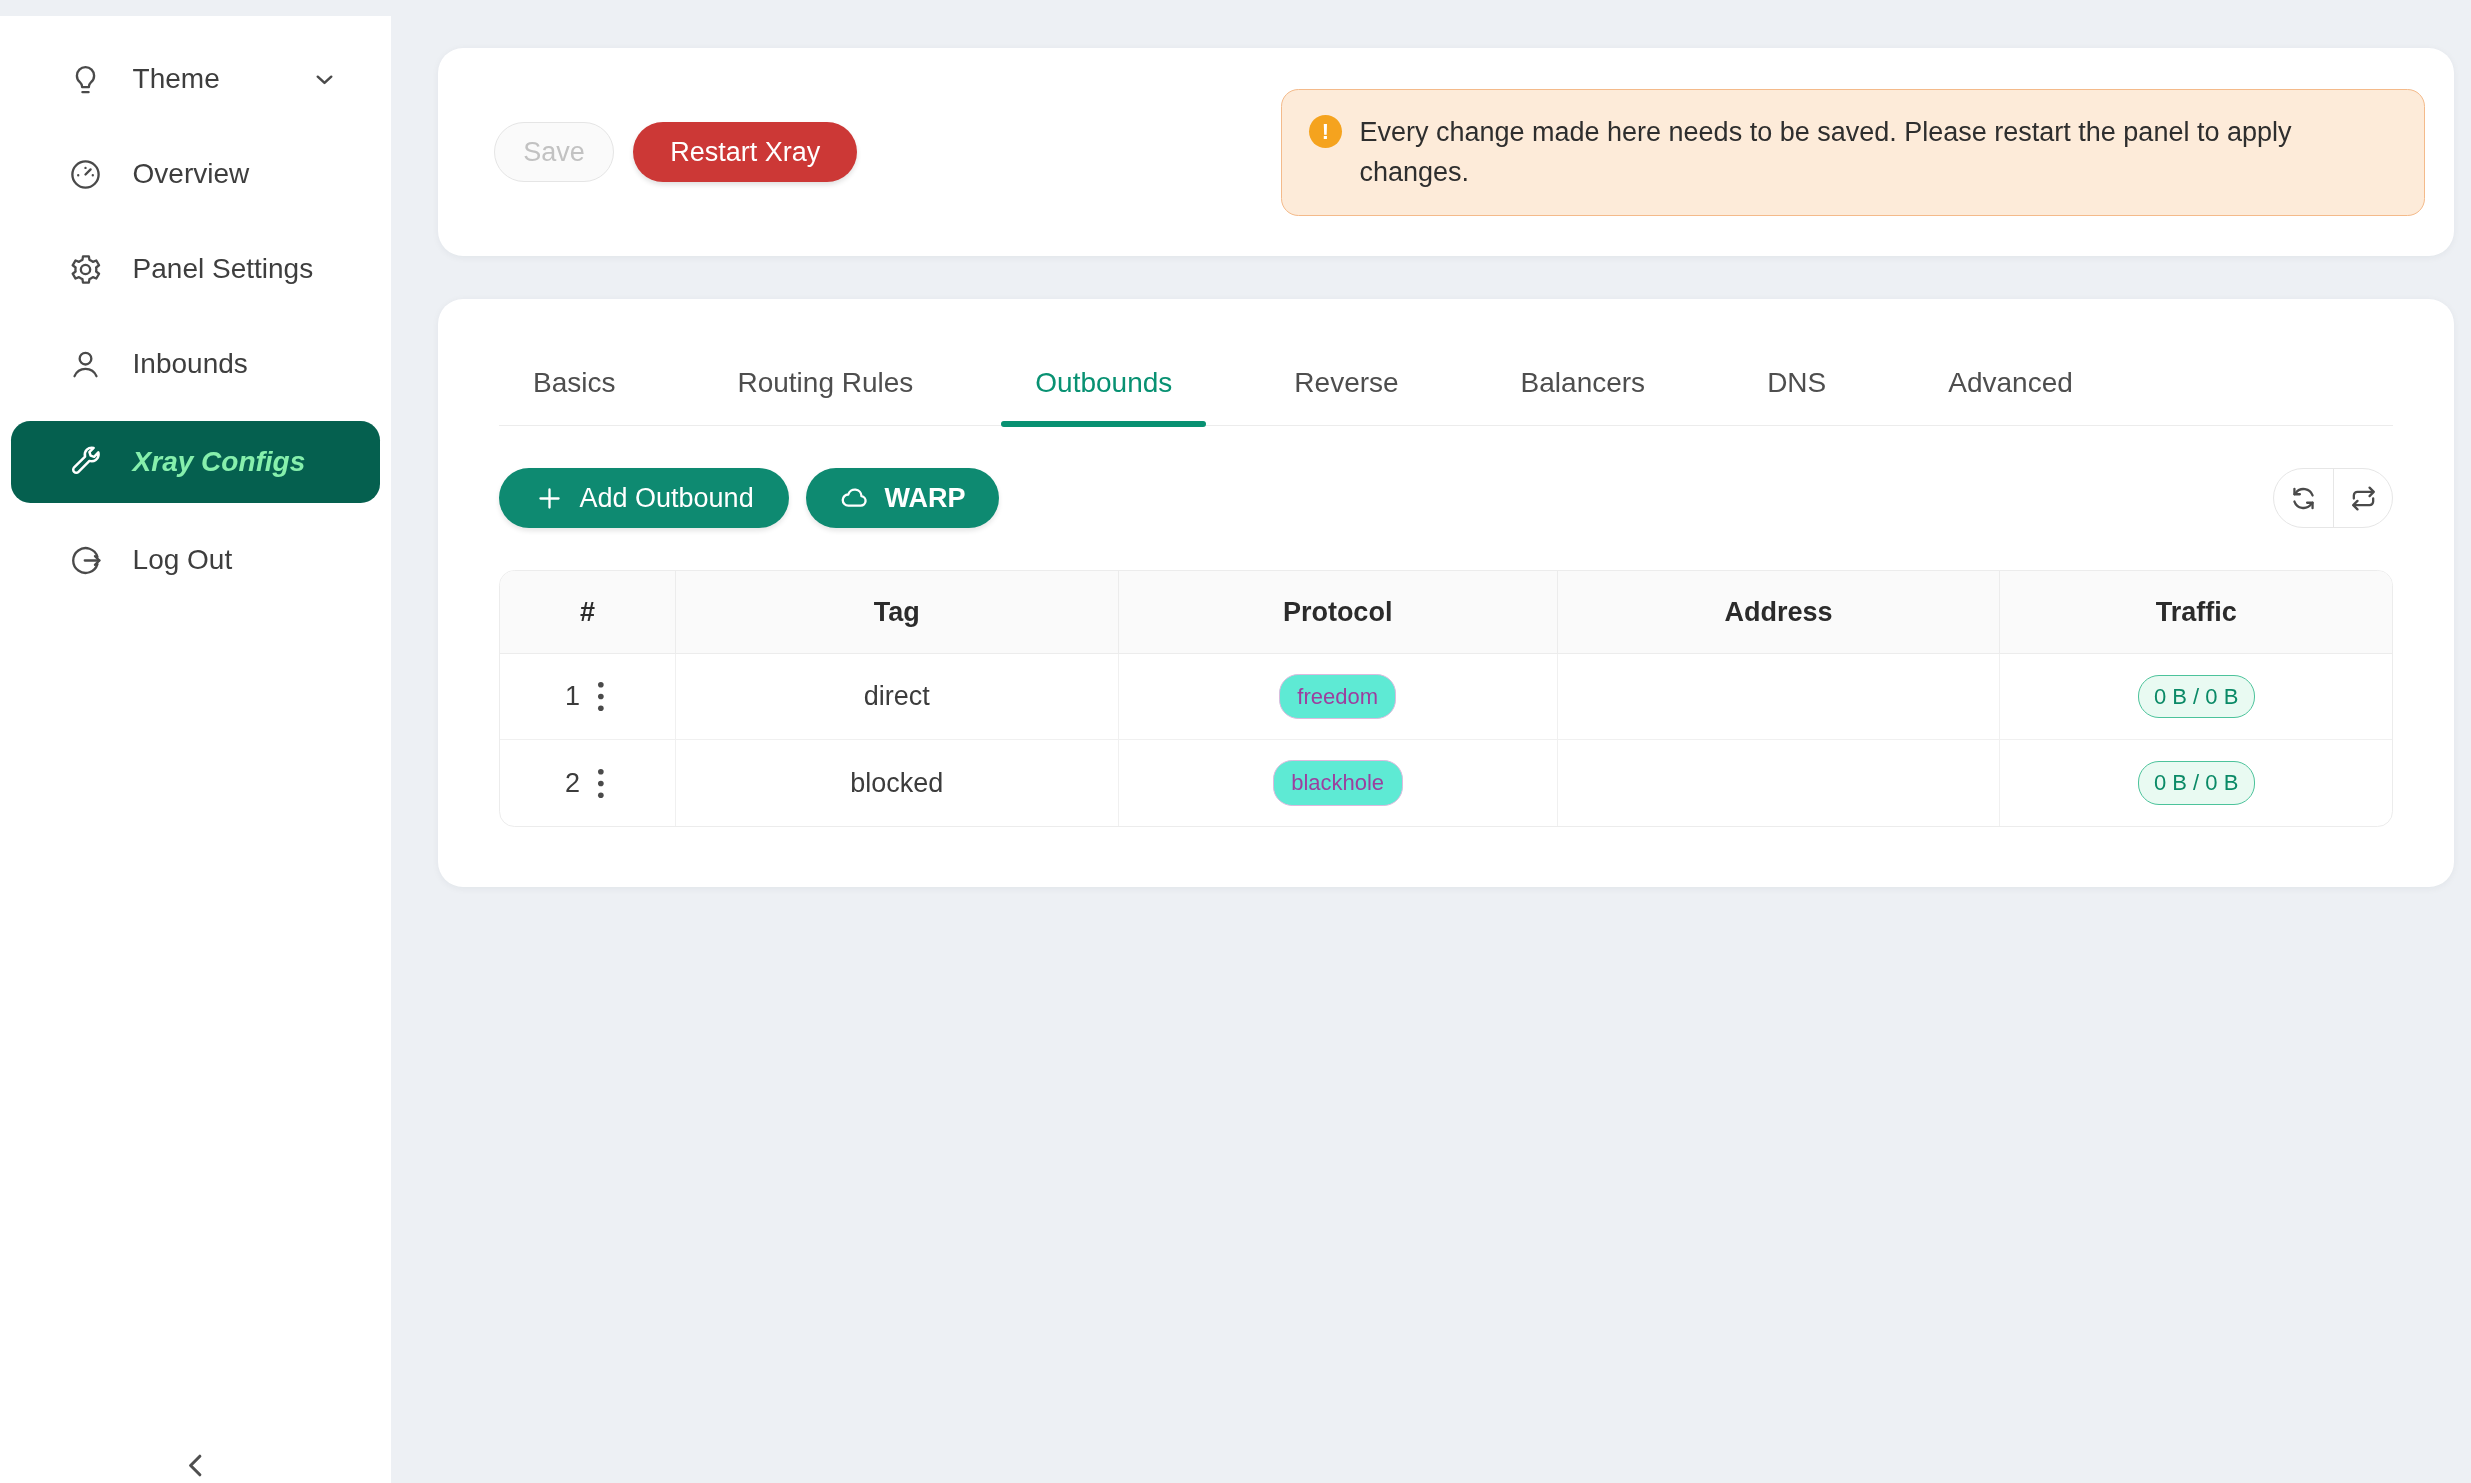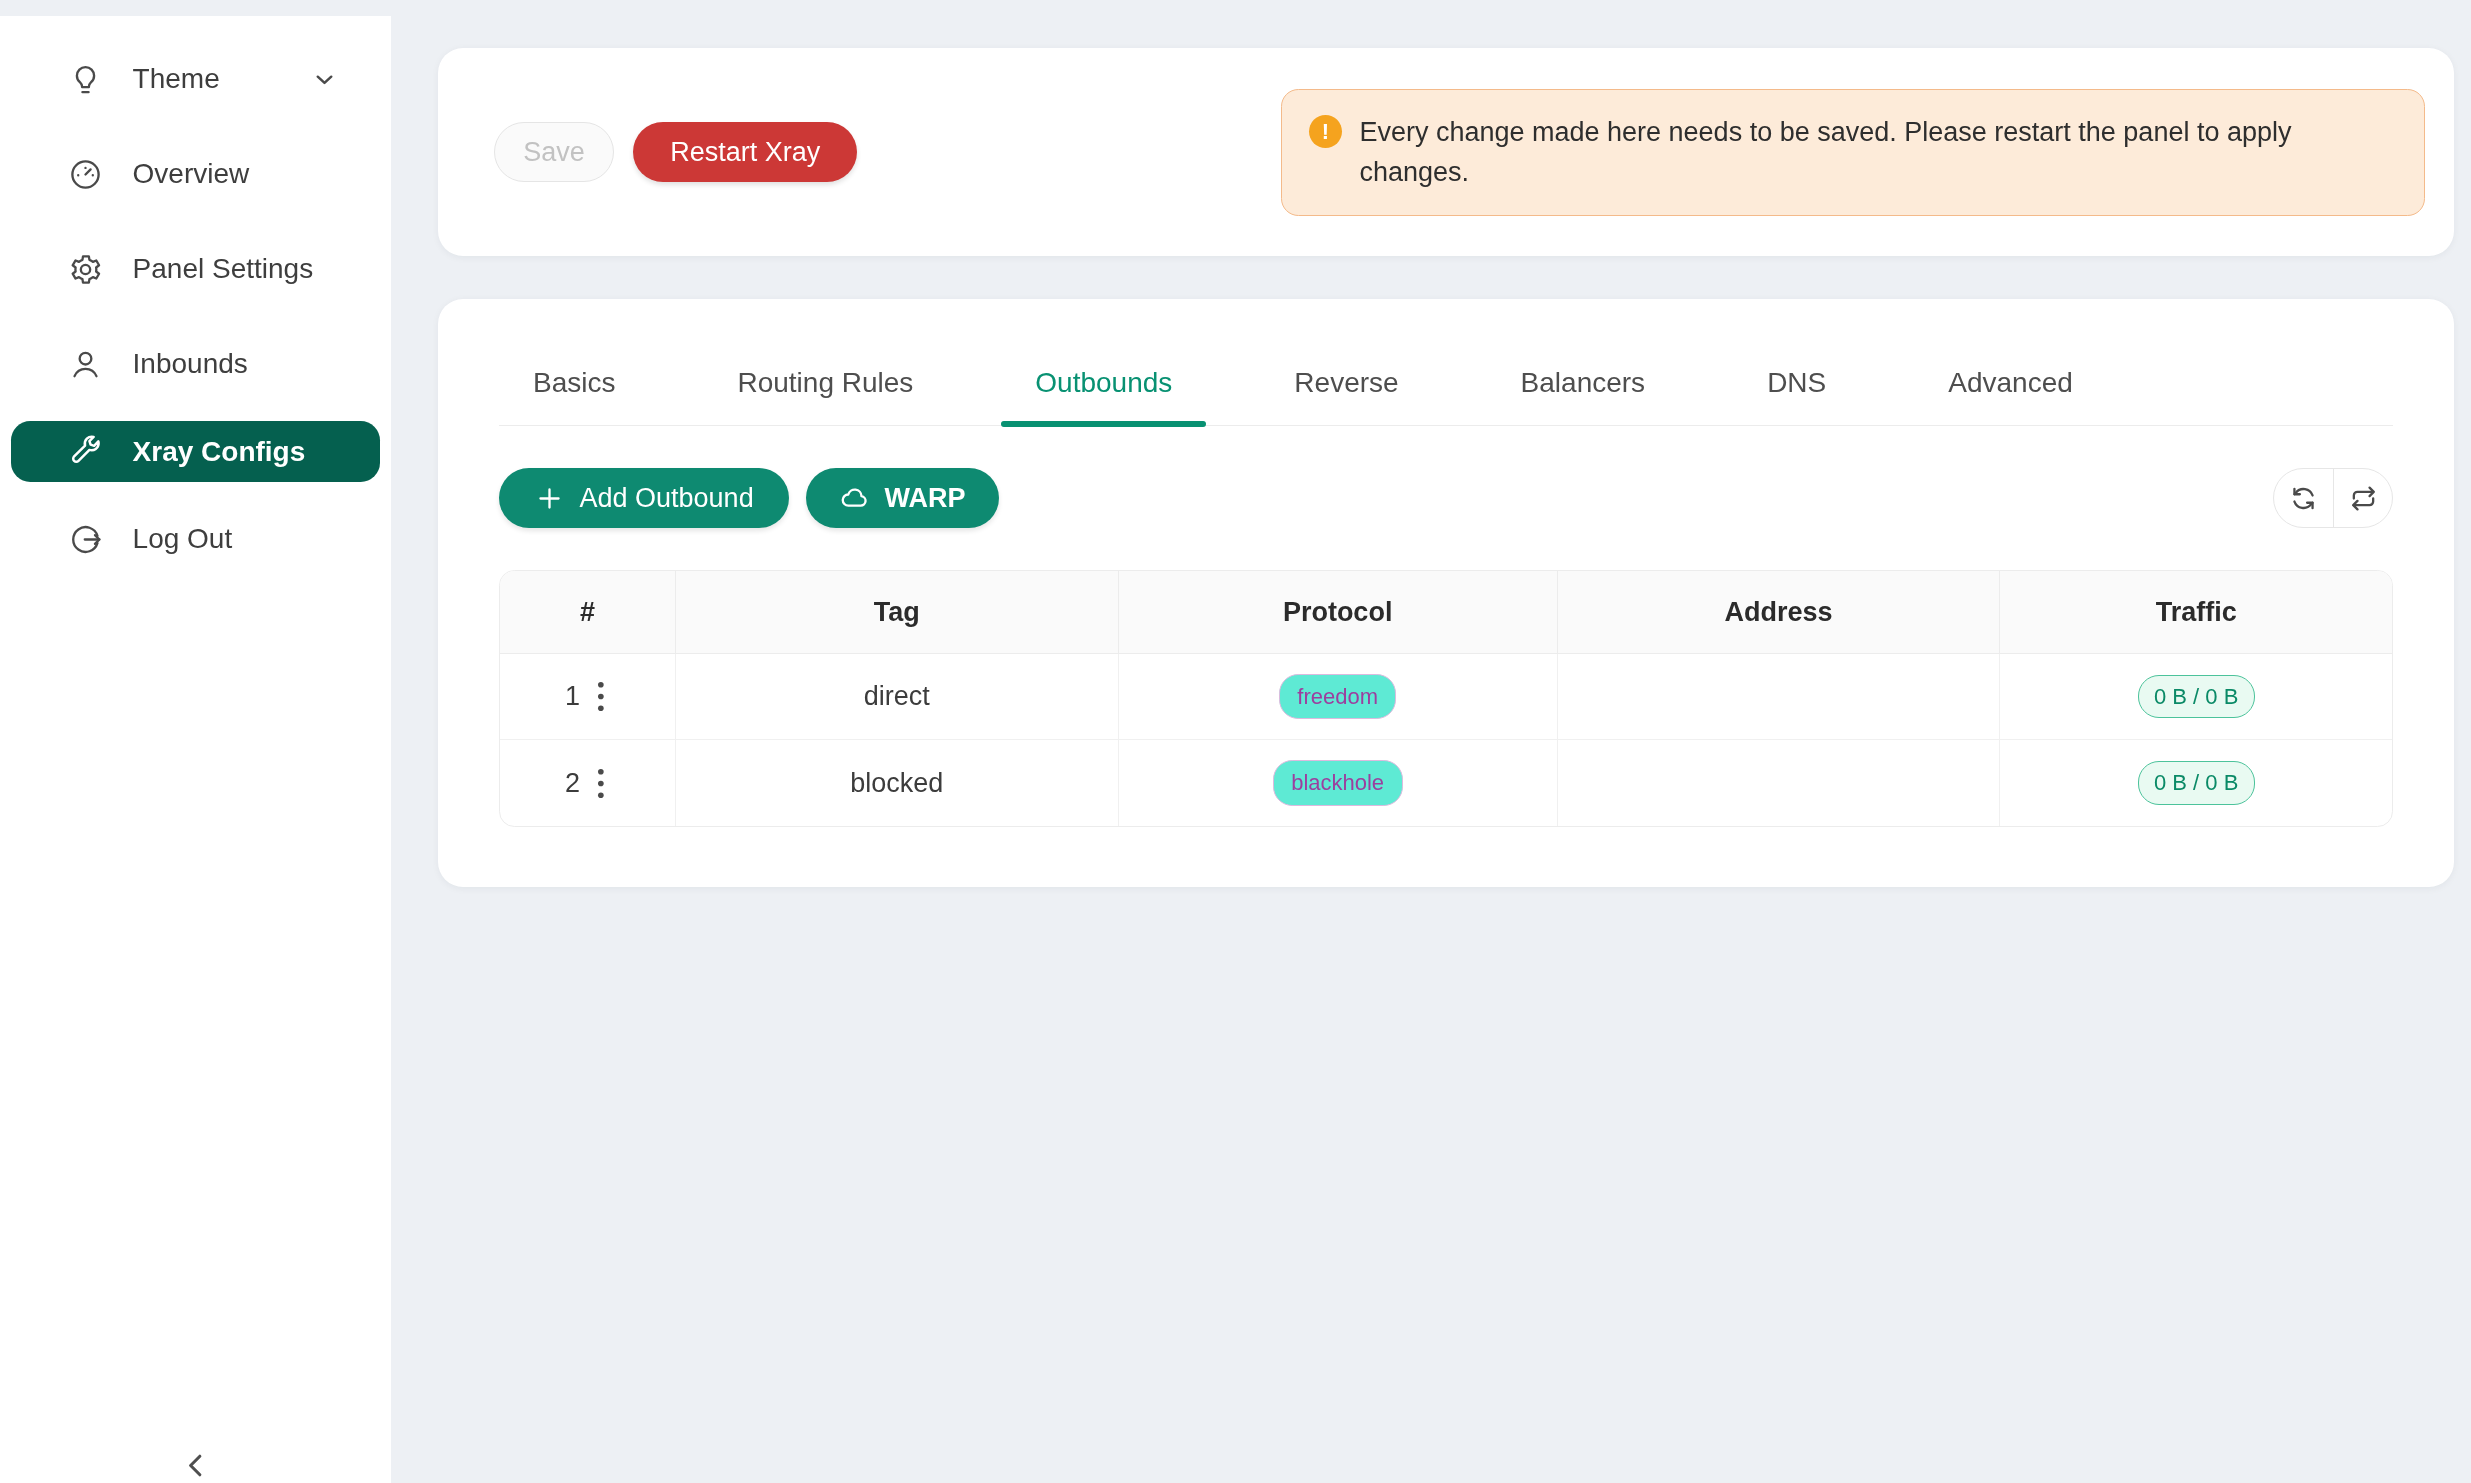--- a/index.html
+++ b/index.html
@@ -21,22 +21,22 @@
   .side-item {
     display:flex; align-items:center;
     height:62px; margin:0 10.6px 33px 10.6px; padding-left:57px;
     font-size:28px; color:#3e3e3e; cursor:pointer; border-radius:19.3px;
   }
   .side-item .sicon { display:flex; width:35px; height:35px; margin-right:30px; color:#4a4a4a; flex:none; }
   .side-item .sicon svg { width:35px; height:35px; }
   .side-item .chev { display:flex; margin-left:auto; margin-right:42px; color:#4a4a4a; }
   .side-item .chev svg { width:27px; height:27px; }
   .side-item.active {
-    height:61px; margin-top:-6.8px; margin-bottom:26px;
-    background:#05604f; color:#ffffff; font-weight:bold;
+    height:82px; margin-top:-6.8px; margin-bottom:26px;
+    background:#05604f; color:#86efac; font-weight:bold;font-style:italic;
   }
   .side-item.active .sicon { color:#ffffff; }
   .collapse-btn {
     position:absolute; bottom:15.4px; left:50%; transform:translateX(-50%);
     background:none; border:none; cursor:pointer; color:#4f4f4f; display:flex;
   }
   .collapse-btn svg { width:37px; height:37px; }
 
   
   .content { position:absolute; left:402px; top:0; width:2081px; height:1483px; padding:48px 29px 0 36px; }

